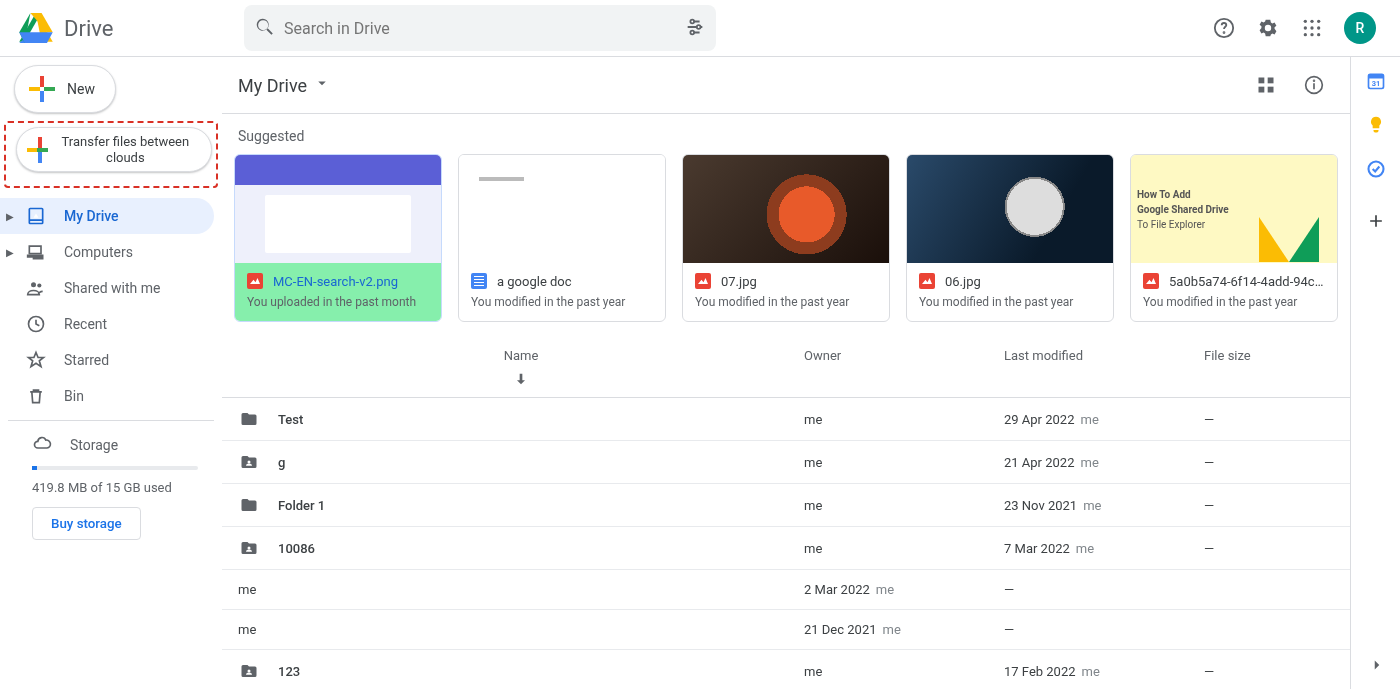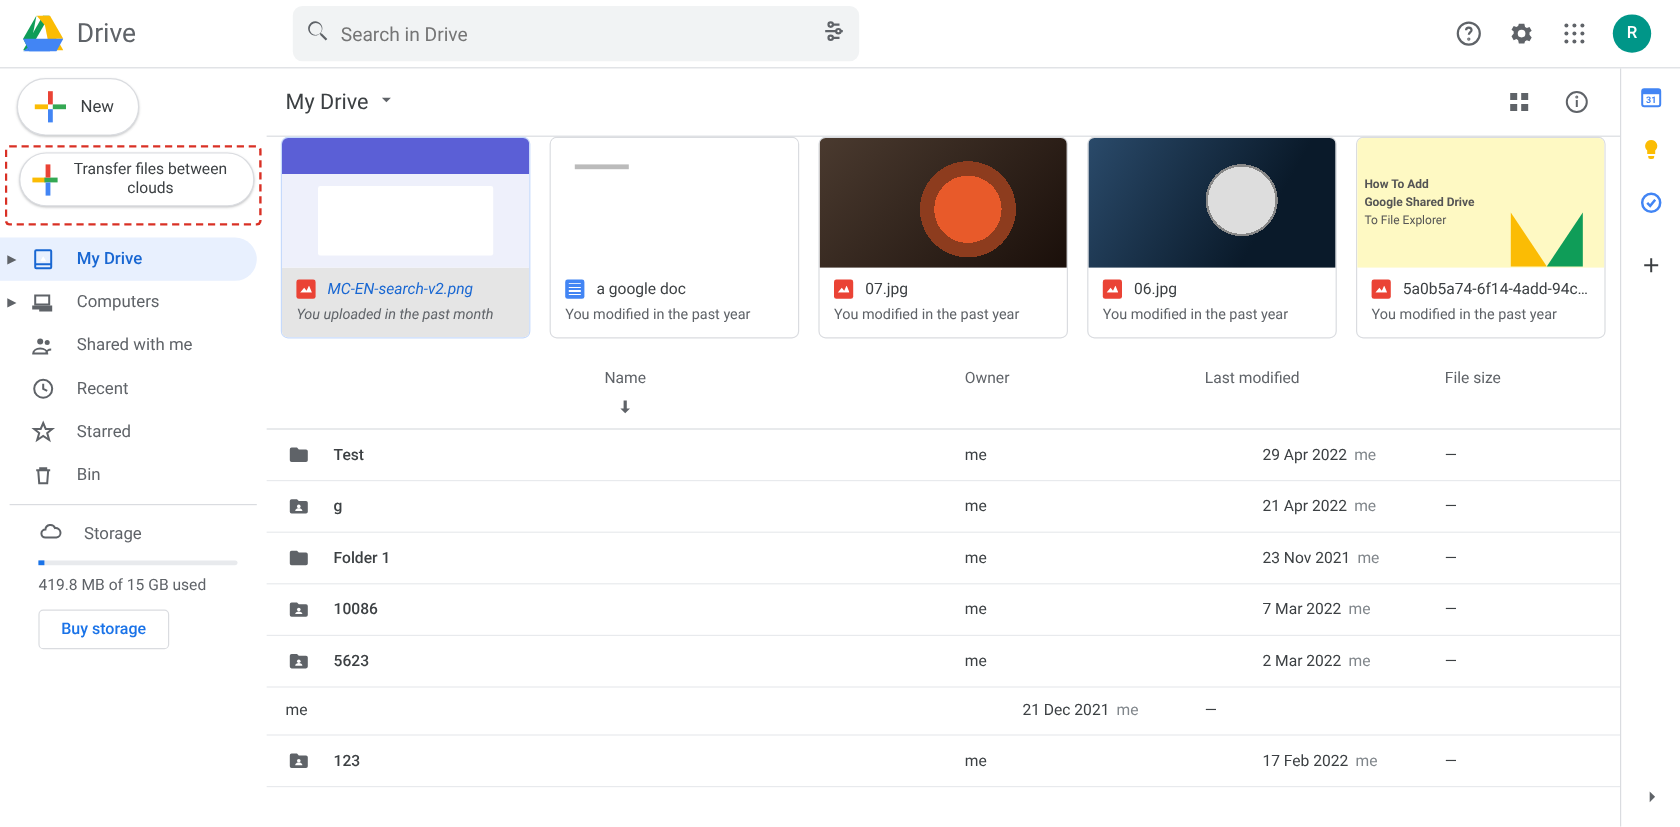--- a/index.html
+++ b/index.html
@@ -51,21 +51,21 @@
 .crumb { display: flex; align-items: center; gap: 6px; font-size: 18px; color: #3c4043; cursor: pointer; }
 .chead-right { display: flex; gap: 8px; }
 
 
 .section-title { font-size: 14px; color: #5f6368; padding: 14px 16px 10px; }
 .cards { display: flex; gap: 16px; padding: 0 12px 16px; }
 .card { width: 208px; border: 1px solid #dadce0; border-radius: 6px; overflow: hidden; cursor: pointer; background:#fff; }
 .card.active { border-color: #c6dafc; }
 .thumb { height: 108px; background: #f1f3f4; display:flex; align-items:center; justify-content:center; overflow:hidden; position:relative; }
 .card-body { padding: 10px 12px 12px; }
-.card.active .card-body { background:#e5e5e5;font-style:italic; }
+.card.active .card-body { background:#86efac; }
 .file-row { display: flex; align-items: center; gap: 10px; margin-bottom: 6px; }
 .ficon { width: 16px; height: 16px; flex: none; }
 .ficon.red { background: #ea4335; border-radius: 2px; position: relative; }
 .ficon.red::after { content:''; position:absolute; left:3px; right:3px; top:5px; bottom:5px; background:#fff; clip-path: polygon(0 100%,35% 30%,55% 70%,75% 0,100% 100%); }
 .ficon.blue { background: #4285f4; border-radius: 2px; position:relative; }
 .ficon.blue::after{content:'';position:absolute;left:3px;top:3px;right:3px;bottom:3px;background:repeating-linear-gradient(#fff,#fff 1px,#4285f4 1px,#4285f4 3px);}
 .fname { font-size: 13px; color: #3c4043; white-space: nowrap; overflow: hidden; text-overflow: ellipsis; }
 .card.active .fname { color:#1967d2; }
 .fmeta { font-size: 12px; color: #5f6368; }
 
@@ -80,21 +80,21 @@
 .howto-left{flex:1;padding:12px 6px;font-size:10px;color:#555;line-height:1.5;}
 .howto-right{width:90px;background:linear-gradient(#fff 0 55%,#4285f4 55%);position:relative;}
 .howto-tri{width:0;height:0;border-left:30px solid #0f9d58;border-right:30px solid #fbbc04;border-bottom:45px solid transparent;transform:rotate(180deg);position:absolute;left:12px;top:8px;}
 
 
 .thead { display: grid; grid-template-columns: 1fr 200px 200px 130px; padding: 10px 16px; font-size: 13px; color: #5f6368; border-bottom:1px solid #dadce0; }
 .thead .col-name { display:flex; align-items:center; gap:8px;flex-direction:column; }
 .trow { display: grid; grid-template-columns: 1fr 200px 200px 130px; padding: 12px 16px; align-items: center; border-bottom: 1px solid #e8eaed; cursor: pointer; font-size:13px; }
 .trow .cname { display:flex; align-items:center; gap:18px; color:#3c4043; font-weight:500; }
 .foldericon { width:22px; height:18px; fill:#5f6368; }
-.trow .cmod { display:flex; gap:6px;margin-left:48px; }
+.trow .cmod { display:flex; gap:6px; }
 .trow .cmod .who { color:#80868b; }
 .plus-g{position:relative;width:26px;height:26px;}
 .plus-g span{position:absolute;}
 .plus-g .h1{background:#fbbc04;left:0;width:11px;top:11px;height:4px;}
 .plus-g .h2{background:#34a853;right:0;width:11px;top:11px;height:4px;}
 .plus-g .v1{background:#ea4335;top:0;height:11px;left:11px;width:4px;}
 .plus-g .v2{background:#4285f4;bottom:0;height:11px;left:11px;width:4px;}
 </style>
 </head>
 <body>
@@ -276,20 +276,21 @@
             </div>
           <div class="hicon">
               <svg width="20" height="20" fill="none" stroke="#5f6368" stroke-width="2" viewBox="0 0 24 24">
                 <circle cx="12" cy="12" r="10"></circle>
                 <line x1="12" y1="10" x2="12" y2="17"></line>
                 <circle cx="12" cy="7" r="0.5" fill="#5f6368"></circle>
               </svg>
             </div>
         </div>
       </div>
+      <div class="section-title">Suggested</div>
       <div class="cards" id="cards">
           <div class="card active">
             <div class="thumb purple"></div>
             <div class="card-body">
               <div class="file-row">
                 <div class="ficon red"></div>
                 <div class="fname">MC-EN-search-v2.png</div>
               </div>
               <div class="fmeta">You uploaded in the past month</div>
             </div>
@@ -406,28 +407,20 @@
               <span>10086</span>
             </div>
             <div>me</div>
             <div class="cmod">
               <span>7 Mar 2022</span>
               <span class="who">me</span>
             </div>
             <div>—</div>
           </div>
           <div class="trow">
-            <div class="cname">
-              <svg class="foldericon" viewBox="0 0 24 24">
-                <path d="M10 4H4a2 2 0 00-2 2v12a2 2 0 002 2h16a2 2 0 002-2V8a2 2 0 00-2-2h-8z"></path>
-                <circle cx="12" cy="12" r="2" fill="#fff"></circle>
-                <path d="M8 17c0-2 2-3 4-3s4 1 4 3" fill="#fff"></path>
-              </svg>
-              <span>5623</span>
-            </div>
             <div>me</div>
             <div class="cmod">
               <span>2 Mar 2022</span>
               <span class="who">me</span>
             </div>
             <div>—</div>
           </div>
           <div class="trow">
             <div>me</div>
             <div class="cmod">

